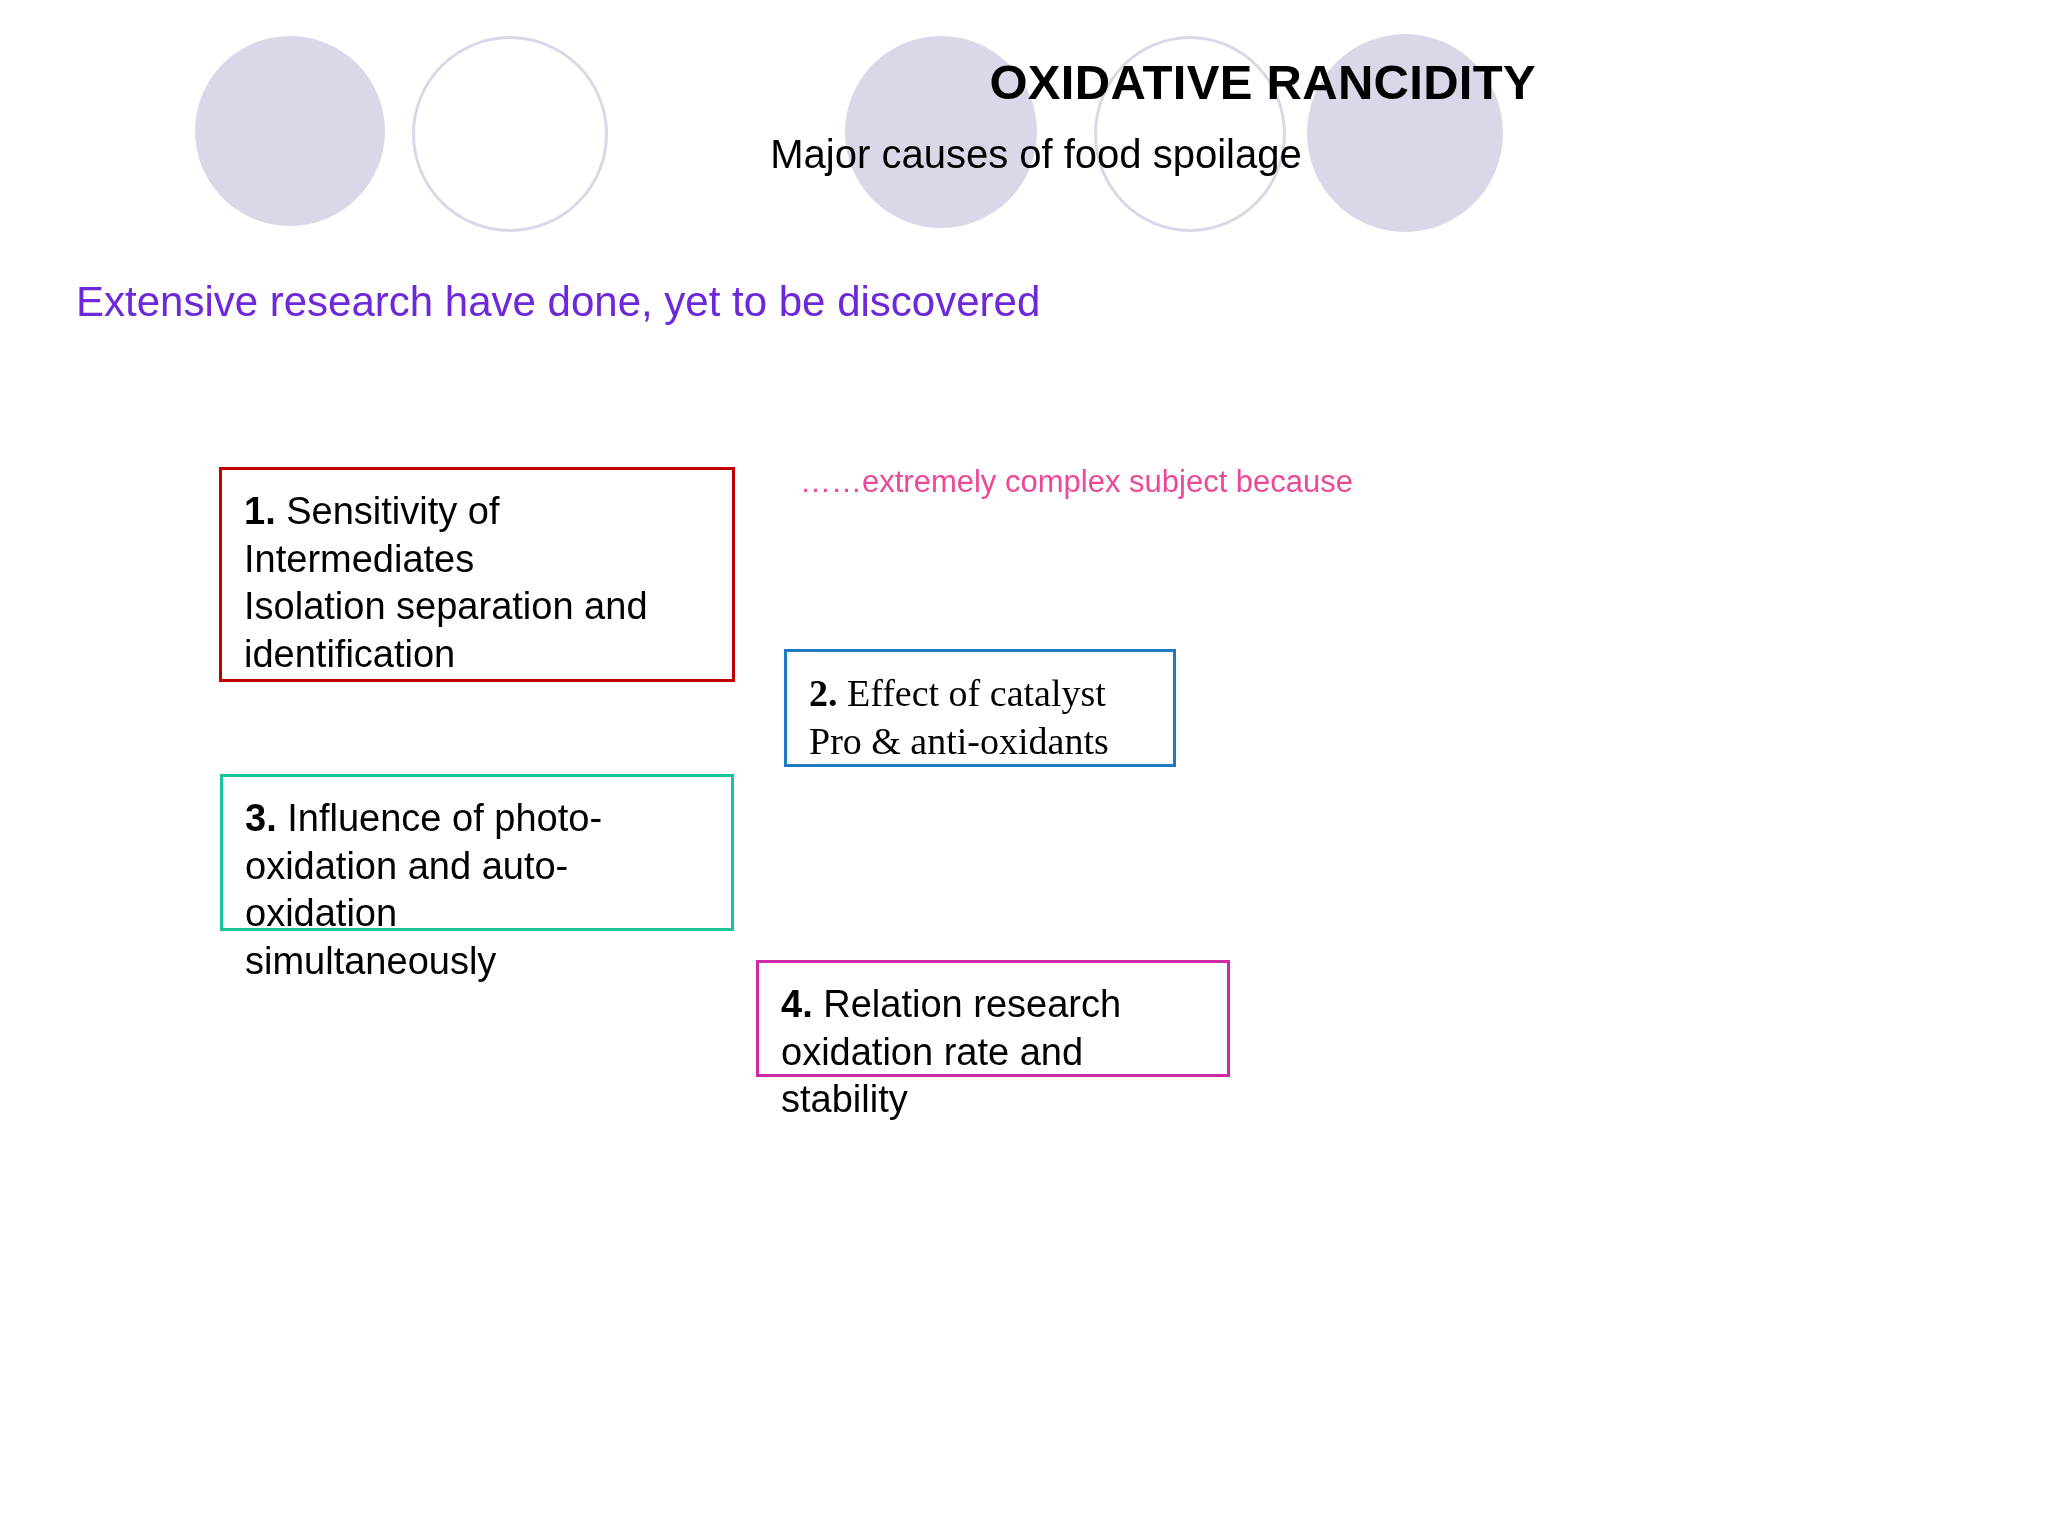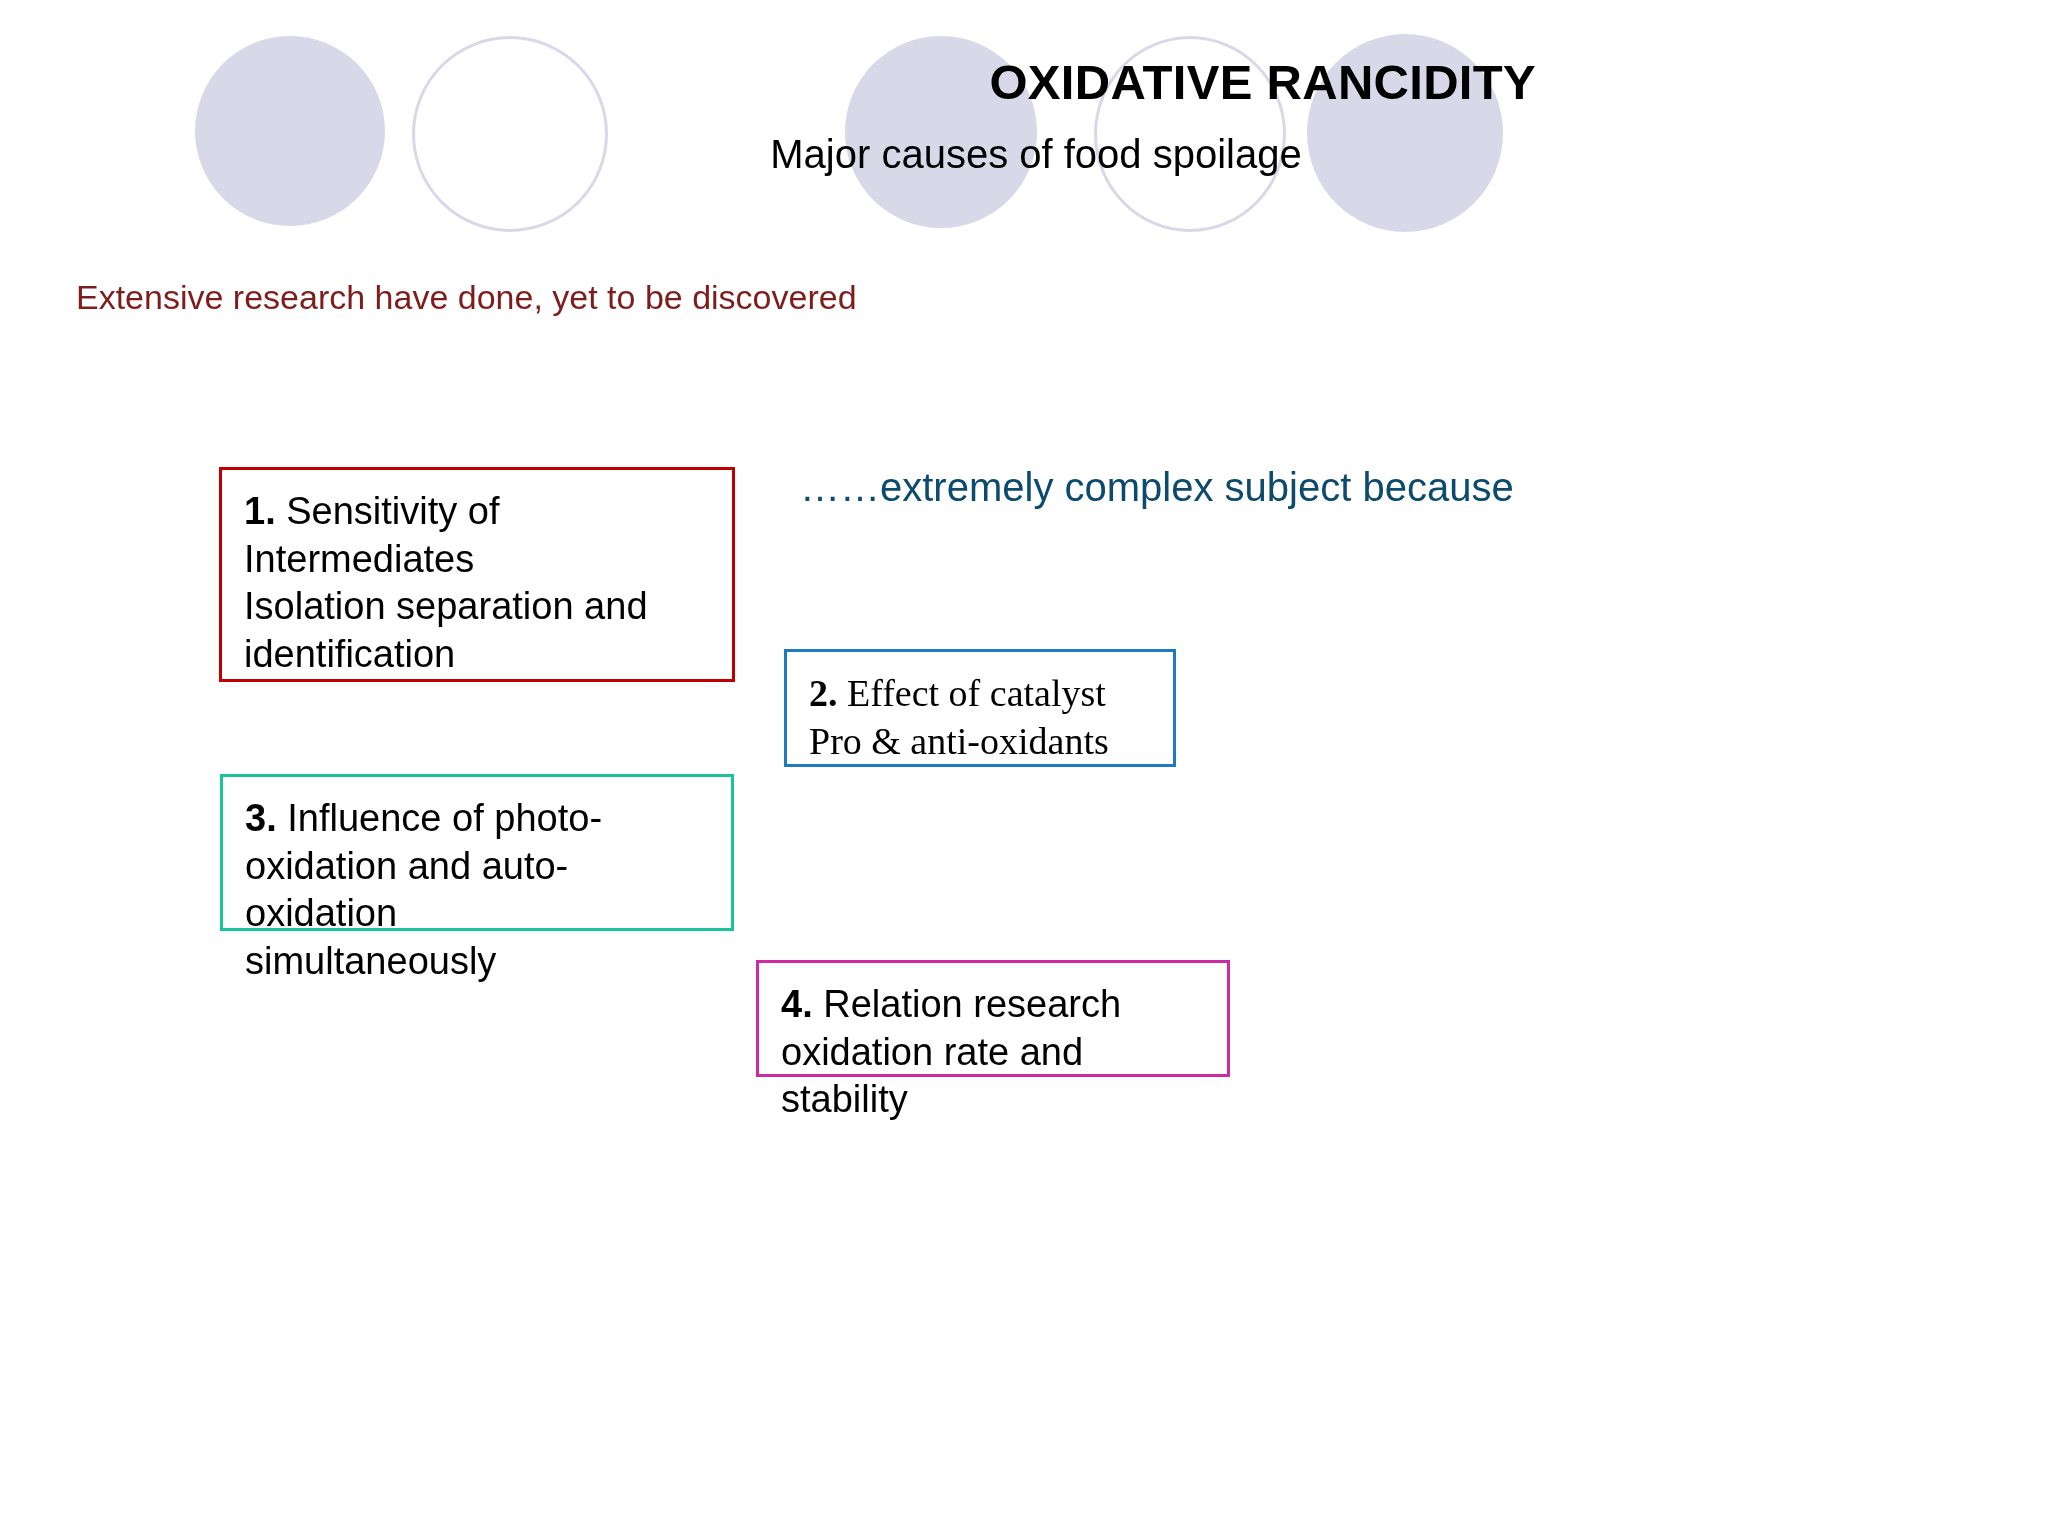--- a/index.html
+++ b/index.html
@@ -68,34 +68,34 @@
     font-size: 40px;
     line-height: 1.15;
     white-space: nowrap;
     color: #000000;
   }
 
   #intro-line {
     position: absolute;
     left: 64px;
     top: 278px;
-    font-size: 34px;
+    font-size: 42px;
     line-height: 1.15;
     white-space: nowrap;
-    color: #7f1d1d;
+    color: #6d28d9;
   }
 
   #lead-in-line {
     position: absolute;
     left: 788px;
     top: 464px;
-    font-size: 40px;
+    font-size: 31px;
     line-height: 1.15;
     white-space: nowrap;
-    color: #0c4a6e;
+    color: #ec4899;
   }
 
   
   .point-box {
     position: absolute;
     box-sizing: border-box;
     background: #ffffff;
     border-style: solid;
     border-width: 3px;
     padding: 18px 20px 32px 22px;

